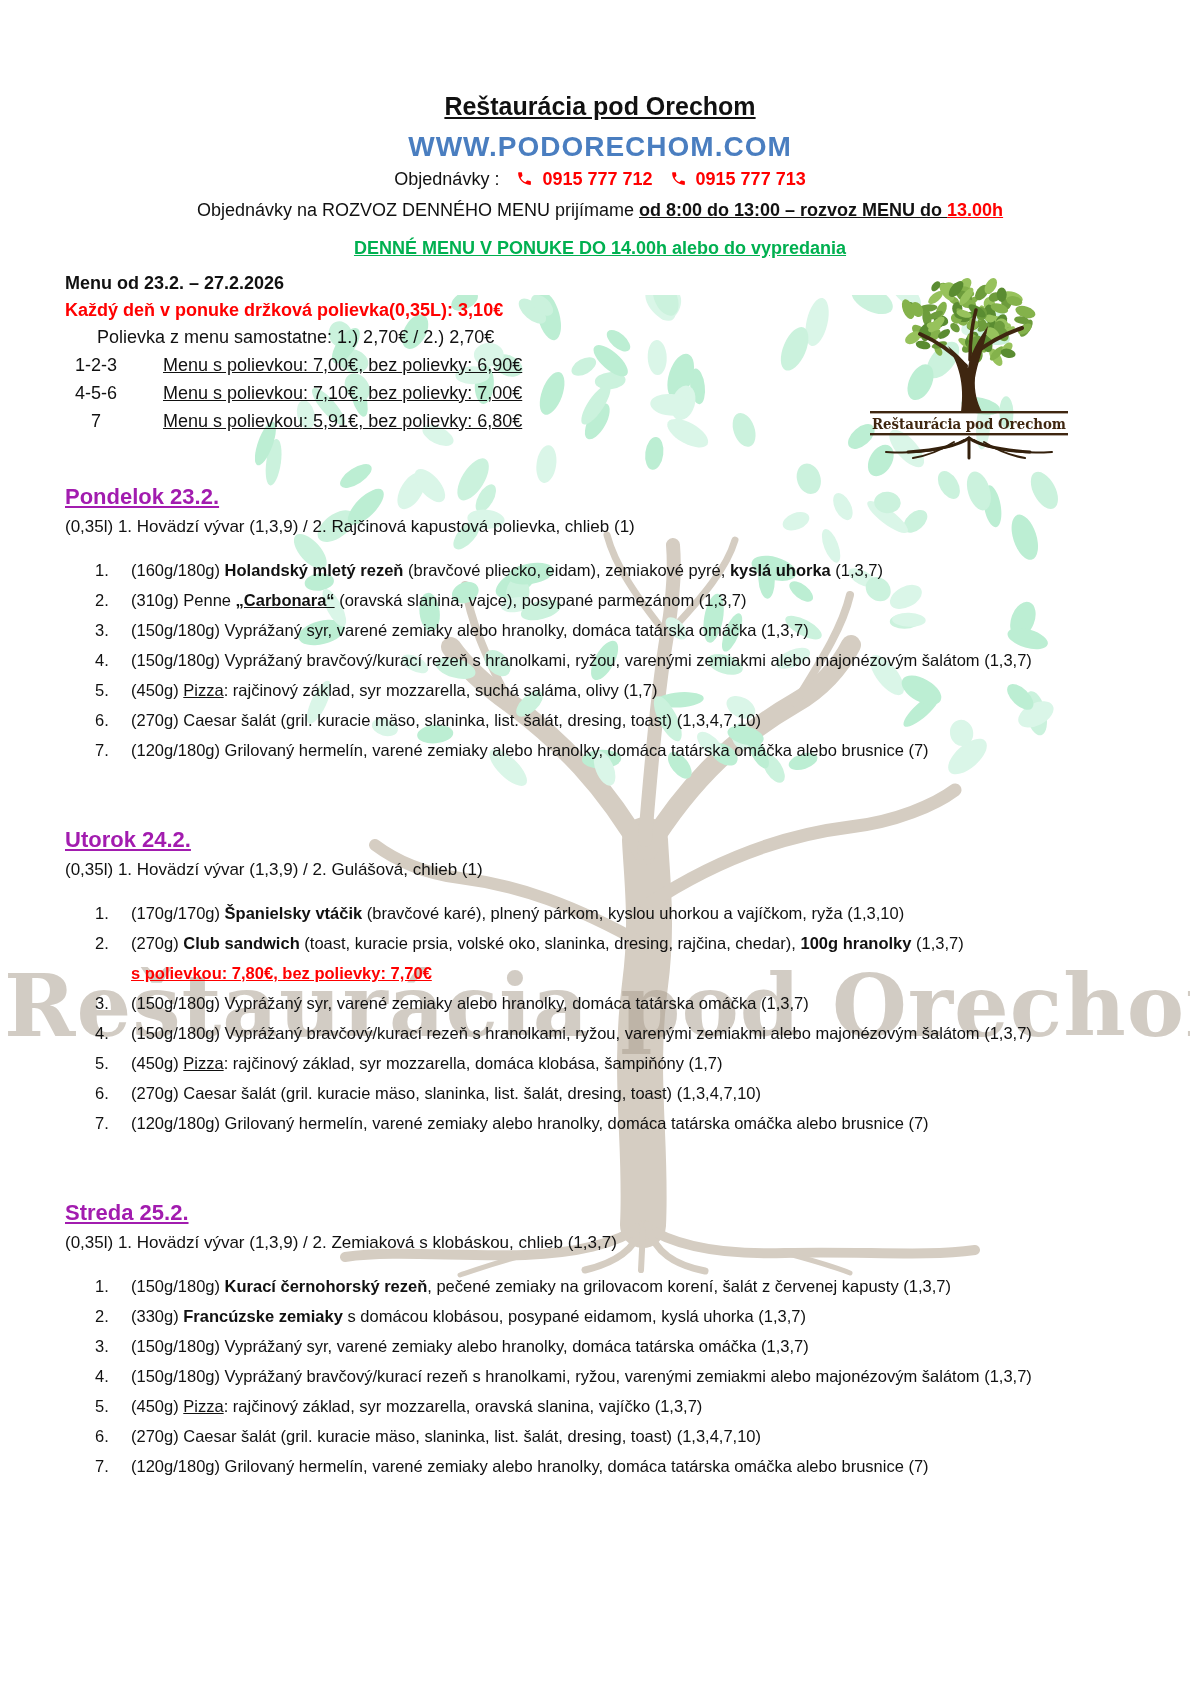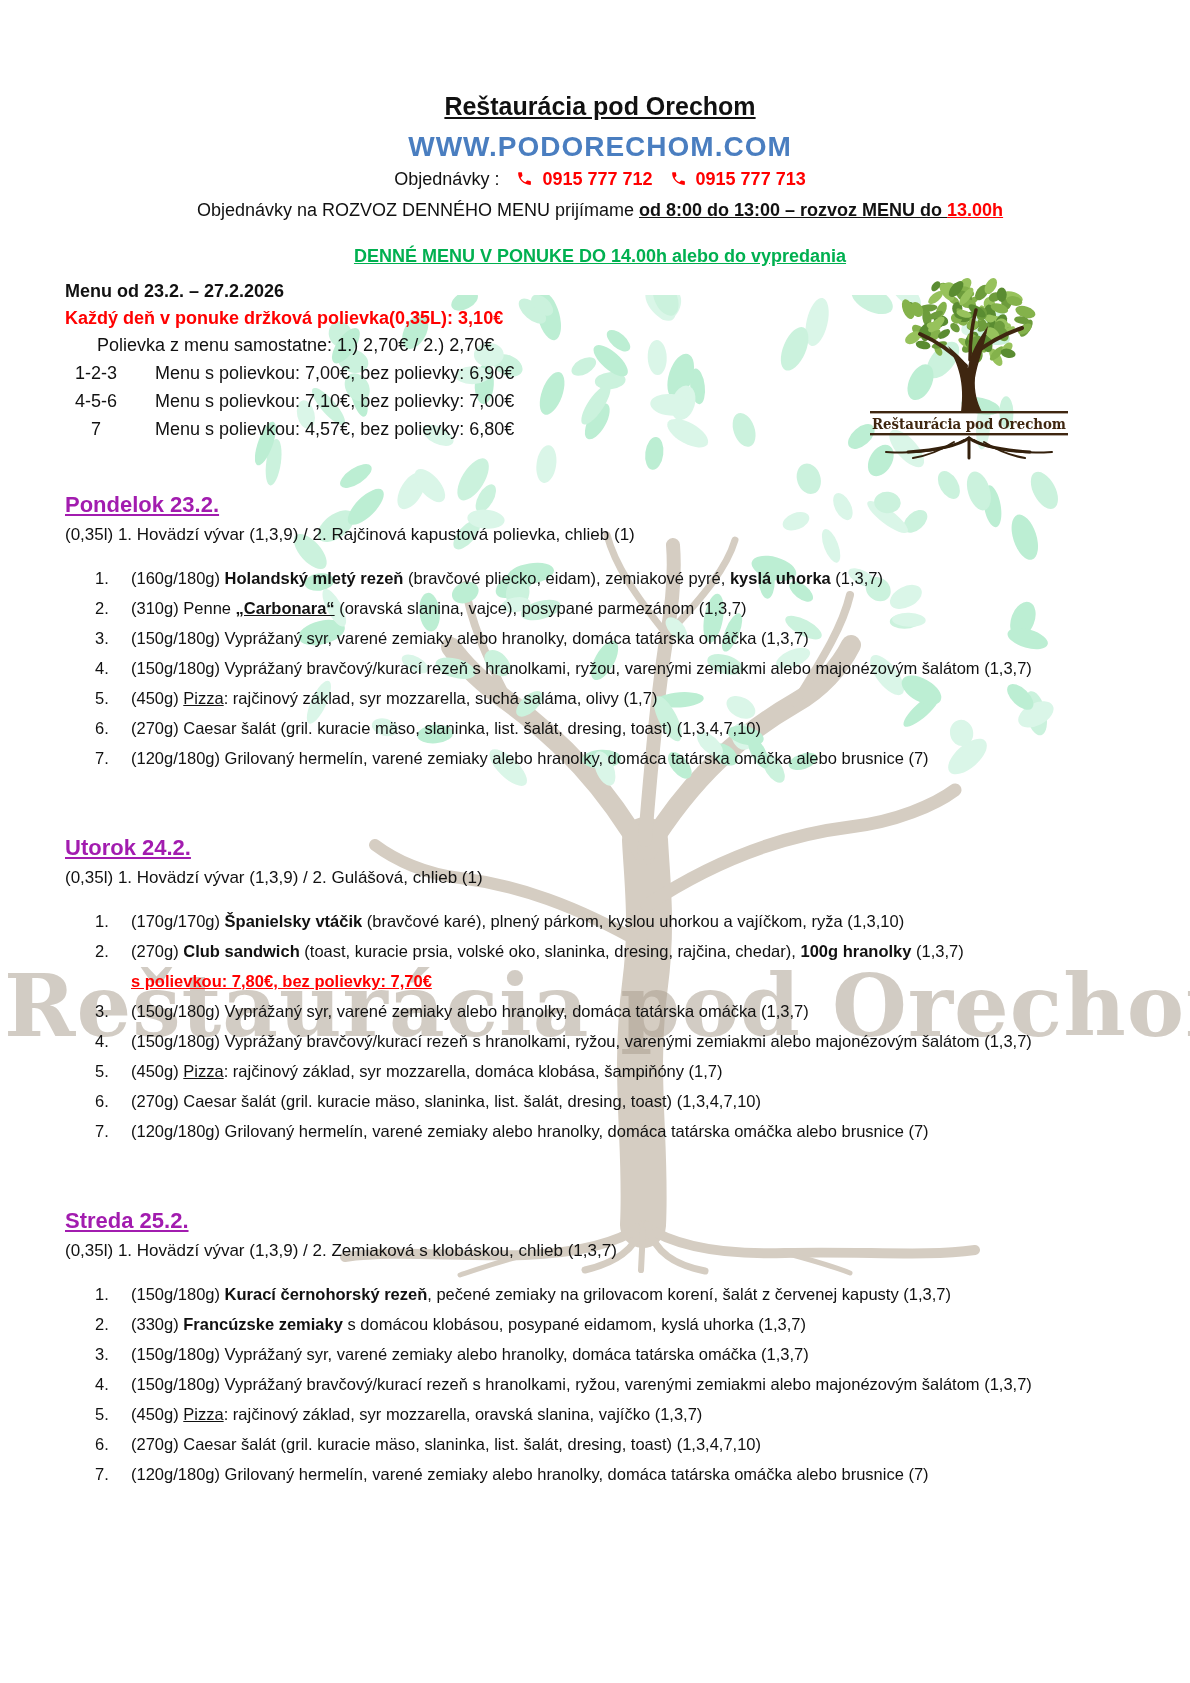--- a/index.html
+++ b/index.html
@@ -18,28 +18,28 @@
   .logo { position:absolute; left:858px; top:262px; width:222px; height:200px; z-index:3; }
   
   .content { position:absolute; inset:0; z-index:2; padding:0 55px 0 65px; }
   .header { text-align:center; }
   .title { margin-top:90px; font-size:25px; font-weight:bold; text-decoration:underline; line-height:32px; }
   .website { margin-top:12px; font-size:28px; font-weight:bold; letter-spacing:1px; color:#4a7ec0; line-height:26px; }
   .orders { margin-top:7px; font-size:18px; line-height:24px; }
   .orders .phone { color:#ff0000; font-weight:bold; }
   .phone-ic { width:17px; height:17px; vertical-align:-2px; margin:0 4px 0 12px; }
   .delivery { margin-top:7px; font-size:18px; line-height:24px; }
-  .daily { margin-top:22px; font-size:18px; line-height:24px; font-weight:bold; text-decoration:underline; color:#00b050; }
+  .daily { margin-top:14px; font-size:18px; line-height:24px; font-weight:bold; text-decoration:underline; color:#00b050; }
   .info { margin-top:11px; font-size:18px; }
   .period { font-weight:bold; line-height:25px; }
   .dailysoup { color:#ff0000; font-weight:bold; line-height:25px; margin-top:2px; }
   .soupalone { line-height:25px; margin-top:2px;margin-left:32px; }
   .pricerow { display:flex; margin-top:3px; line-height:25px;gap:20px; }
   .pricerow .nums { width:62px; text-align:center; flex:0 0 62px; }
-  .pricerow .ptxt { margin-left:8px; }
+  .pricerow .ptxt { margin-left:16px;text-decoration:underline; }
   .day { margin-top:62px; }
   .day.first { margin-top:50px; }
   .dayname { font-size:22px; font-weight:bold; color:#a21caf; text-decoration:underline; line-height:25px; }
   .daysoup { font-size:17px; line-height:25px; margin-top:5px; }
   .items { margin-top:16px; margin-left:30px; }
   .item { display:grid; grid-template-columns:36px 1fr; font-size:16.5px; line-height:30px; }
   .inum { }
   .itxt { }
   .inote { grid-column:2; font-size:16.5px; line-height:30px; }
 </style>
@@ -357,21 +357,21 @@
             <span class="ptxt">Menu s polievkou: 7,00€, bez polievky: 6,90€</span>
           </div>
 
           <div class="pricerow">
             <span class="nums">4-5-6</span>
             <span class="ptxt">Menu s polievkou: 7,10€, bez polievky: 7,00€</span>
           </div>
 
           <div class="pricerow">
             <span class="nums">7</span>
-            <span class="ptxt">Menu s polievkou: 4,57€, bez polievky: 6,80€</span>
+            <span class="ptxt">Menu s polievkou: 5,91€, bez polievky: 6,80€</span>
           </div>
         </div>
     </div>
 
     <section class="day first">
       <div class="dayname">Pondelok 23.2.</div>
       <div class="daysoup">(0,35l) 1. Hovädzí vývar (1,3,9) / 2. Rajčinová kapustová polievka, chlieb (1)</div>
       <div class="items">
 
           <div class="item">

